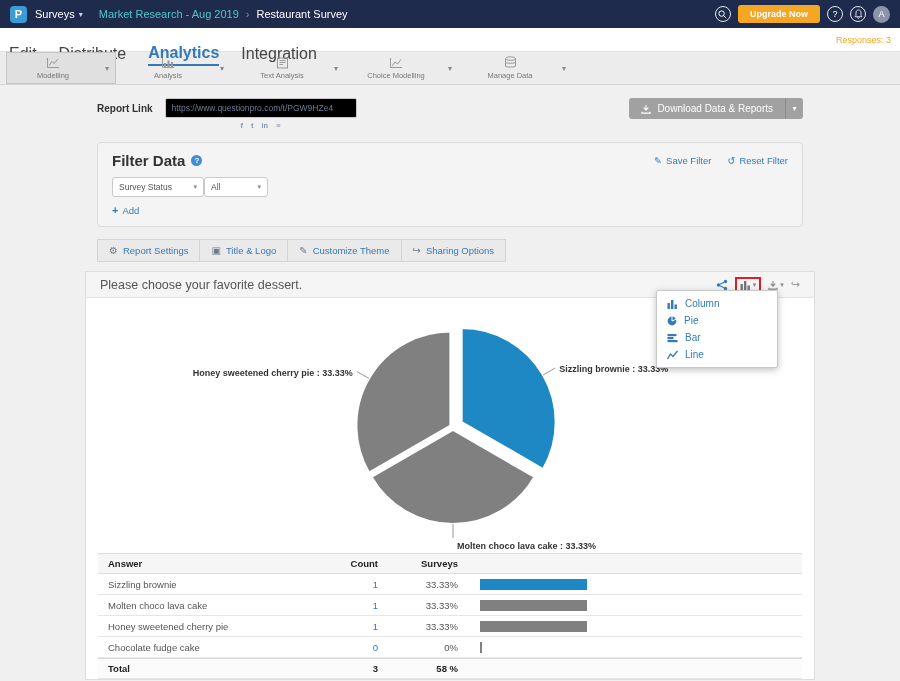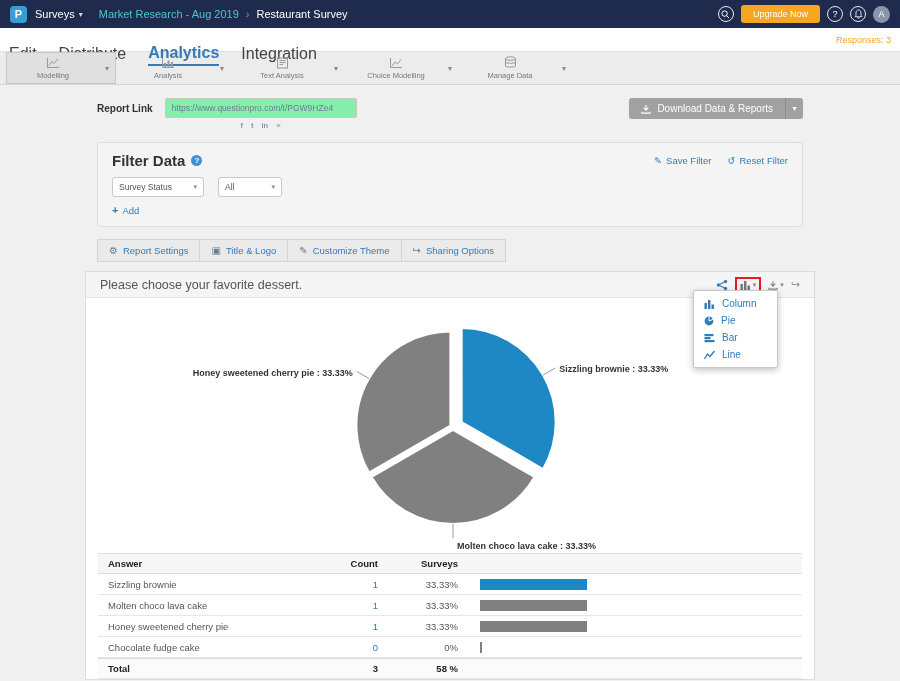--- a/index.html
+++ b/index.html
@@ -12,21 +12,21 @@
           font-size:11px; display:flex; align-items:center; justify-content:center; cursor:pointer; }
   .product { color:#fff; font-size:11px; display:flex; align-items:center; gap:4px; cursor:pointer; margin-right:8px; }
   .product .caret { font-size:8px; color:#cfd6e4; }
   .crumbs { display:flex; align-items:center; gap:7px; font-size:11px; }
   .crumb-parent { color:#4fc6ca; cursor:pointer; }
   .crumb-sep { color:#8a93a6; }
   .crumb-cur { color:#fff; }
   .topbar-right { margin-left:auto; display:flex; align-items:center; gap:7px; }
   .circle-btn { width:16px; height:16px; border:1px solid #e6e9f0; border-radius:50%; display:flex;
                 align-items:center; justify-content:center; color:#fff; font-size:9px; cursor:pointer; }
-  .upgrade { background:#f5a623; border:none; color:#fff; font-size:9px; font-weight:normal;
+  .upgrade { background:#f5a623; border:none; color:#fff; font-size:9px; font-weight:bold;
              padding:4px 12px; border-radius:3px; cursor:pointer; font-family:inherit; }
   .avatar { width:17px; height:17px; border-radius:50%; background:#8b94a9; color:#fff; font-size:9px;
             display:flex; align-items:center; justify-content:center; cursor:pointer; }
 
   
   .menubar { height:24px; background:#fff; border-bottom:1px solid #e2e2e2; display:flex; align-items:center;
              padding:0 9px; gap:22px; }
   .menu-item { font-size:16px; color:#444; cursor:pointer; line-height:22px;margin-top:28px; }
   .menu-item.active { color:#337ab7; font-weight:bold; border-bottom:2px solid #337ab7; }
   .responses { margin-left:auto; font-size:9px; color:#f5a623; }
@@ -43,40 +43,40 @@
               cursor:pointer; }
   .tb-icon { display:flex; }
 
   
   .content { padding:13px 85px 0; }
 
   .report-row { display:flex; align-items:flex-start; padding:0 12px; height:36px; }
   .report-label { font-size:10px; font-weight:bold; color:#333; padding-top:5px; }
   .report-input-wrap { display:flex; flex-direction:column; margin-left:12px; }
   .report-input { width:192px; height:20px; border:1px solid #c9c9c9; border-radius:2px; font-size:8.5px;
-                  color:#6b7c93; padding:0 6px; font-family:inherit; background:#86efac; }
+                  color:#6b7c93; padding:0 6px; font-family:inherit; background:#000000; }
   .socials { display:flex; gap:8px; justify-content:center; margin-top:3px; font-size:7.5px; color:#7f98b5;
              font-weight:bold; }
   .socials span { cursor:pointer; }
   .dl-group { margin-left:auto; display:flex; }
   .dl-btn { background:#a1a1a1; border:none; color:#fff; font-size:10px; height:21px; padding:0 12px;
             border-radius:3px 0 0 3px; display:flex; align-items:center; gap:6px; cursor:pointer; font-family:inherit; }
   .dl-caret { background:#a1a1a1; border:none; border-left:1px solid #8c8c8c; color:#fff; width:18px; height:21px;
               border-radius:0 3px 3px 0; font-size:8px; cursor:pointer; }
 
   
   .filter-panel { margin:8px 12px 0; background:#f4f4f4; border:1px solid #dcdcdc; border-radius:4px;
                   padding:8px 14px 10px; }
   .filter-head { display:flex; align-items:center; gap:6px; height:18px; }
   .filter-title { font-size:15px; font-weight:bold; color:#333; }
   .help-badge { width:11px; height:11px; border-radius:50%; background:#3f8fd8; color:#fff; font-size:8px;
                 font-weight:bold; display:flex; align-items:center; justify-content:center; cursor:pointer; }
   .filter-links { margin-left:auto; display:flex; gap:16px; }
   .flink { font-size:9.5px; color:#337ab7; display:flex; align-items:center; gap:4px; cursor:pointer; }
-  .filter-selects { display:flex; gap:14px; margin-top:8px; }
+  .filter-selects { display:flex; margin-top:8px; }
   .fselect { height:20px; background:#fff; border:1px solid #c9c9c9; border-radius:3px; font-size:8.5px;
              color:#555; padding:0 6px; display:inline-flex; align-items:center; justify-content:space-between;
              cursor:pointer; }
   .fselect .caret { font-size:7px; color:#888; margin-left:8px; }
   .fs-status { width:92px; }
   .fs-value { width:64px; }
   .add-link { margin-top:7px; display:flex; align-items:center; gap:4px; color:#337ab7; font-size:9.5px;
               cursor:pointer; width:fit-content; }
   .add-link .plus { font-weight:bold; font-size:11px; }
 
@@ -90,21 +90,21 @@
   
   .question-panel { margin-top:9px; background:#fff; border:1px solid #ddd; position:relative; }
   .q-header { height:26px; background:#f5f5f5; border-bottom:1px solid #e3e3e3; display:flex; align-items:center;
               padding:0 14px; }
   .q-title { font-size:12.5px; color:#555; }
   .q-icons { margin-left:auto; display:flex; align-items:center; gap:7px; }
   .qi { display:inline-flex; align-items:center; gap:2px; cursor:pointer; color:#999; font-size:11px; }
   .qi .caret { font-size:7px; color:#888; }
   .red-box { border:2px solid #e51c23; padding:1px 3px; }
 
-  .chart-menu { position:absolute; top:18px; right:36px; width:85px; background:#fff; border:1px solid #c8c8c8;
+  .chart-menu { position:absolute; top:18px; right:36px; width:122px; background:#fff; border:1px solid #c8c8c8;
                 border-radius:2px; box-shadow:0 2px 7px rgba(0,0,0,0.25); z-index:20; padding:4px 0; }
   .cm-item { display:flex; align-items:center; gap:7px; padding:3px 10px; font-size:10px; color:#337ab7;
              cursor:pointer; }
 
   #pie-svg { display:block; }
   .pie-label { font-size:9px; font-weight:bold; fill:#333; }
 
   
   .rtable { margin:0 12px; border-top:1px solid #ddd; }
   .trow { display:grid; grid-template-columns:220px 72px 82px 1fr; align-items:center;

